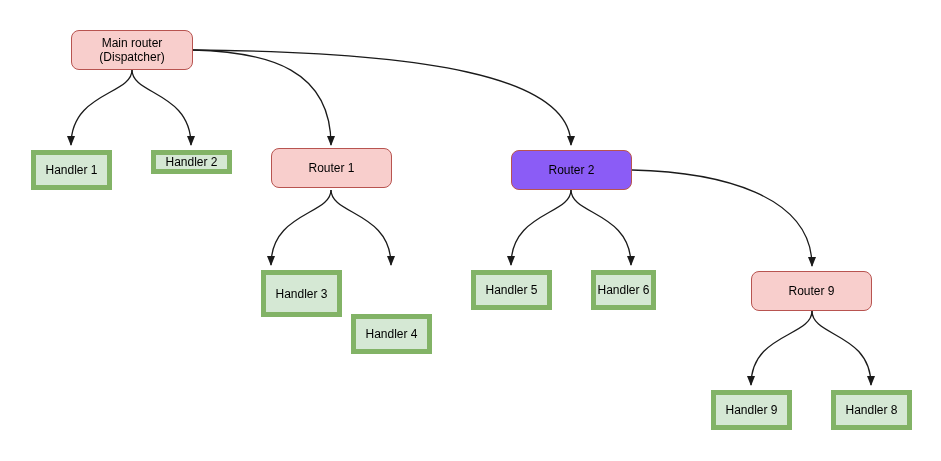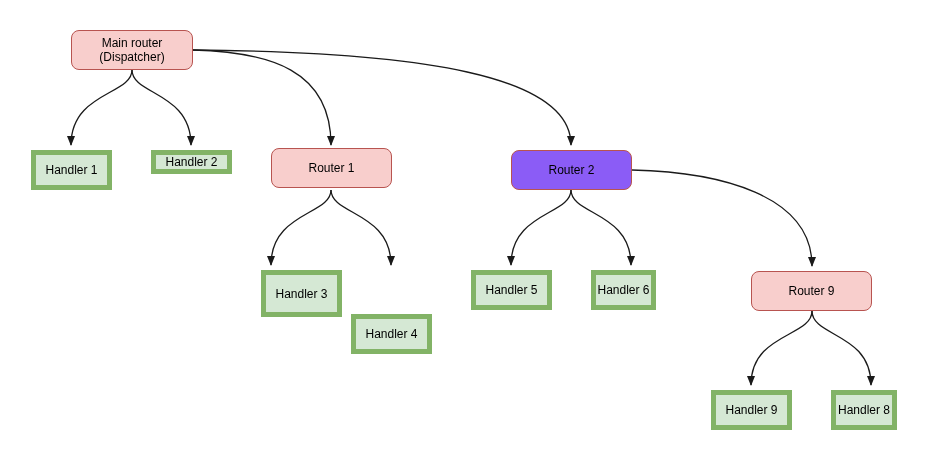--- a/index.html
+++ b/index.html
@@ -82,16 +82,16 @@
       <div class="node handler" style="left: 31px; top: 150px; width: 81px; height: 40px; background: rgb(213, 232, 212); border-color: rgb(130, 179, 102);"><span>Handler 1</span></div>
       <div class="node handler" style="left: 151px; top: 150px; width: 81px; height: 24px; background: rgb(213, 232, 212); border-color: rgb(130, 179, 102);"><span>Handler 2</span></div>
       <div class="node router" style="left: 271px; top: 148px; width: 121px; height: 40px; background: rgb(248, 206, 204); border-color: rgb(184, 84, 80);"><span>Router 1</span></div>
       <div class="node router" style="left: 511px; top: 150px; width: 121px; height: 40px; background: #8b5cf6; border-color: rgb(184, 84, 80);"><span>Router 2</span></div>
       <div class="node handler" style="left: 231px; top: 270px; width: 81px; height: 47px; background: rgb(213, 232, 212); border-color: rgb(130, 179, 102); margin-left: 30px;"><span>Handler 3</span></div>
       <div class="node handler" style="left: 351px; top: 270px; width: 81px; height: 40px; background: rgb(213, 232, 212); border-color: rgb(130, 179, 102); margin-top: 44px;"><span>Handler 4</span></div>
       <div class="node handler" style="left: 471px; top: 270px; width: 81px; height: 40px; background: rgb(213, 232, 212); border-color: rgb(130, 179, 102); text-align: center;"><span>Handler 5</span></div>
       <div class="node handler" style="left: 591px; top: 270px; width: 65px; height: 40px; background: rgb(213, 232, 212); border-color: rgb(130, 179, 102);"><span>Handler 6</span></div>
       <div class="node router" style="left: 751px; top: 271px; width: 121px; height: 40px; background: rgb(248, 206, 204); border-color: rgb(184, 84, 80);"><span>Router 9</span></div>
       <div class="node handler" style="left: 711px; top: 390px; width: 81px; height: 40px; background: rgb(213, 232, 212); border-color: rgb(130, 179, 102);"><span>Handler 9</span></div>
-      <div class="node handler" style="left: 831px; top: 390px; width: 66px; height: 40px; background: rgb(213, 232, 212); border-color: rgb(130, 179, 102);"><span>Handler 8</span></div>
+      <div class="node handler" style="left: 831px; top: 390px; width: 81px; height: 40px; background: rgb(213, 232, 212); border-color: rgb(130, 179, 102);"><span>Handler 8</span></div>
     </div>
 
 </div>
 
 </body></html>

